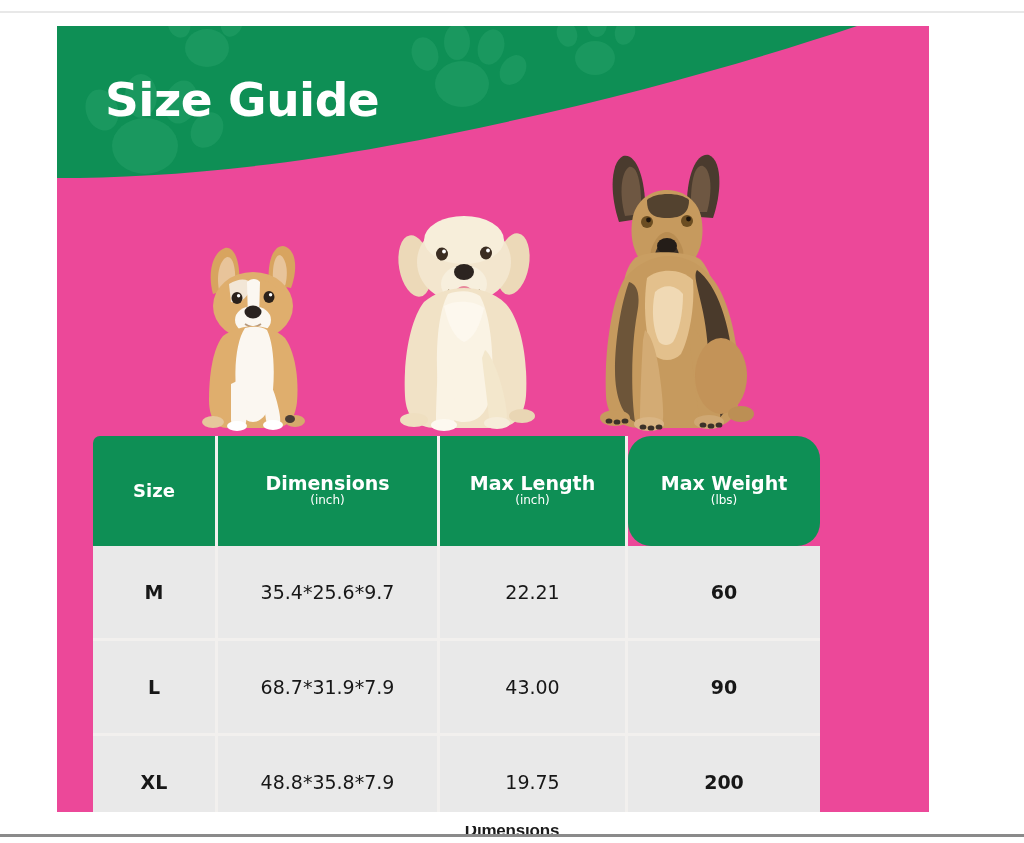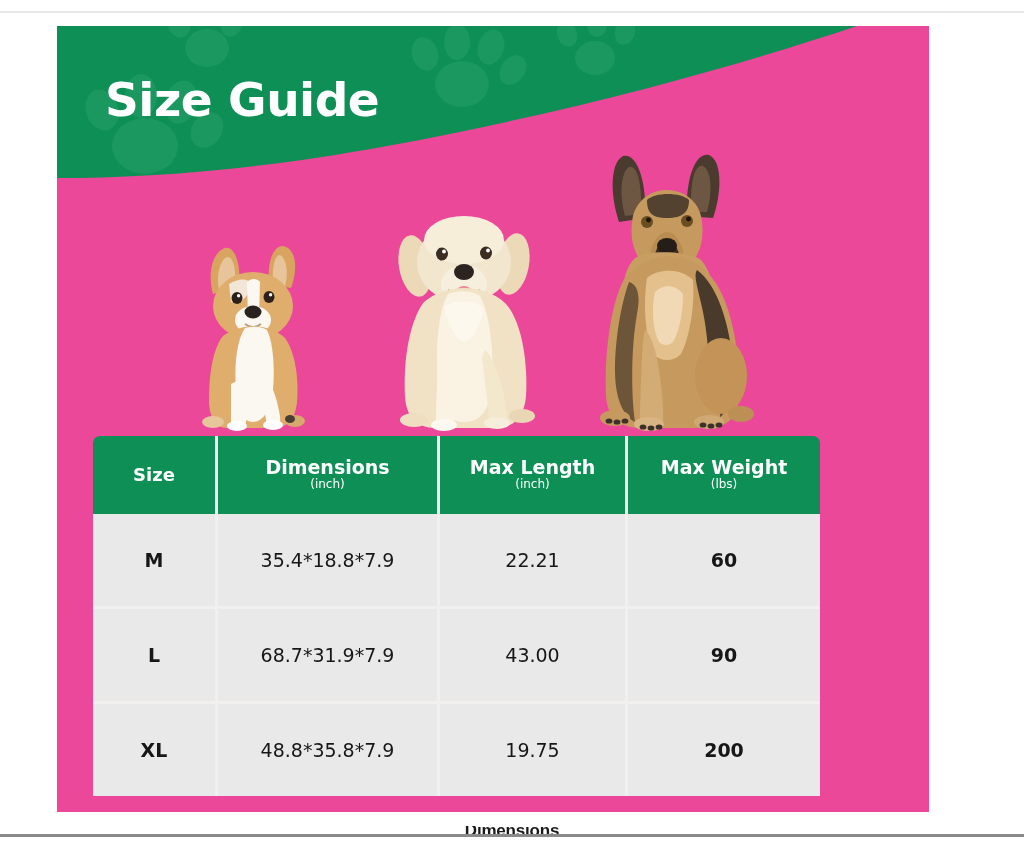--- a/index.html
+++ b/index.html
@@ -87,21 +87,21 @@
     position: absolute;
     left: 36px; top: 410px;
     width: 727px;
     border-collapse: separate;
     border-spacing: 0;
   }
   .table th {
     background: #0e8f55;
     color: #ffffff;
     font-weight: bold;
-    padding: 0;
+    padding: 16px;
     height: 78px;
     vertical-align: middle;
     border-right: 3px solid #f2f0ee;
     font-family: "DejaVu Sans", sans-serif;
   }
   .table th:last-child { border-right: none; }
   .th-main { font-size: 19px; display: block; line-height: 1.05; }
   .th-sub  { font-size: 12px; display: block; font-weight: normal; line-height: 1.15; }
   .th-size .th-main { font-size: 18px; }
   .table td {
@@ -116,21 +116,21 @@
     font-family: "DejaVu Sans", sans-serif;
   }
   .table td:last-child { border-right: none; font-weight: bold; }
   .table tr:last-child td { border-bottom: none; }
   .cell-size { font-weight: bold; font-size: 21px; }
   .col-size { width: 125px; }
   .col-dim { width: 222px; }
   .col-len { width: 188px; }
   .col-wt  { width: 192px; }
   .hdr-row th:first-child { border-top-left-radius: 7px; }
-  .hdr-row th:last-child  { border-top-right-radius: 7px; }
+  .hdr-row th:last-child  { border-top-right-radius: 7px; border-radius: 23px; }
 </style>
 </head>
 <body>
 
 <div id="page">
 
   <div class="top-rule"></div>
 
   <div class="card">
 
@@ -332,21 +332,21 @@
           </th>
           <th>
             <span class="th-main">Max Weight</span>
             <span class="th-sub">(lbs)</span>
           </th>
         </tr>
       </thead>
       <tbody>
         <tr>
           <td class="cell-size">M</td>
-          <td>35.4*18.8*7.9</td>
+          <td>35.4*25.6*9.7</td>
           <td>22.21</td>
           <td>60</td>
         </tr>
         <tr>
           <td class="cell-size">L</td>
           <td>68.7*31.9*7.9</td>
           <td>43.00</td>
           <td>90</td>
         </tr>
         <tr>

